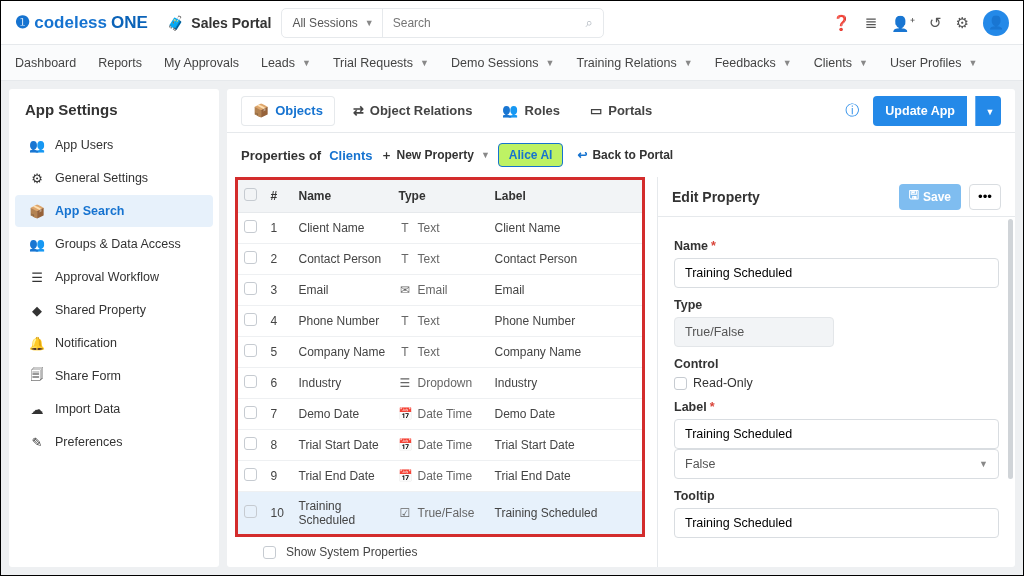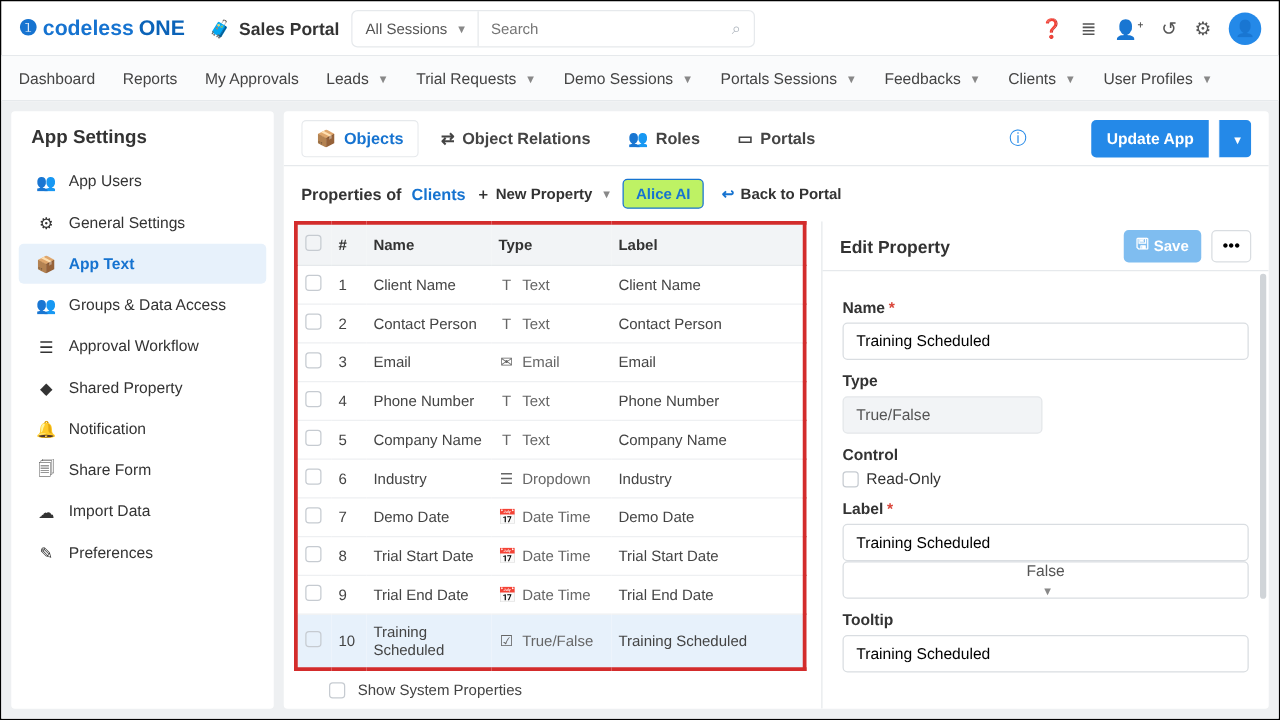--- a/index.html
+++ b/index.html
@@ -22,21 +22,21 @@
   .sidebar { width: 210px; background: #fff; border-radius: 3px; padding: 12px 0; }
   .sidebar h3 { font-size: 15px; font-weight: 700; padding: 0 16px 10px; }
   .side-item { display: flex; align-items: center; gap: 10px; height: 32px; padding: 0 14px; font-size: 12.5px; color: #333; cursor: pointer; border-radius: 4px; margin: 1px 6px; }
   .side-item.active { background: #e7f1fb; color: #1673d0; font-weight: 600; }
   .side-item .si-ico { width: 16px; text-align: center; font-size: 13px; }
   .main { flex: 1; background: #fff; border-radius: 3px; display: flex; flex-direction: column; overflow: hidden; }
   .tab-row { display: flex; align-items: center; height: 44px; border-bottom: 1px solid #e6e9ec; padding: 0 14px; gap: 6px; }
   .tab { display: flex; align-items: center; gap: 6px; height: 30px; padding: 0 12px; font-size: 13px; font-weight: 600; color: #444; border-radius: 4px; cursor: pointer; }
   .tab.active { background: #fff; color: #1673d0; box-shadow: inset 0 0 0 1px #e6e9ec; }
   .tab-row .update-btn-wrap { margin-left: auto; display: flex; align-items: center; gap: 8px; }
-  .update-btn { background: #2489e8; color: #fff; border: none; height: 30px; padding: 0 12px; font-weight: 600; border-radius: 4px 0 0 4px; cursor: pointer; font-size: 12.5px; margin-left: 38px; }
+  .update-btn { background: #2489e8; color: #fff; border: none; height: 30px; padding: 0 12px; font-weight: 600; border-radius: 4px 0 0 4px; cursor: pointer; font-size: 12.5px; }
   .update-btn-drop { background: #2489e8; color: #fff; border: none; height: 30px; width: 26px; border-radius: 0 4px 4px 0; border-left: 1px solid rgba(255,255,255,.3); cursor: pointer; }
   .info-circle { color: #2489e8; font-size: 14px; margin-right: 6px; }
   .props-head { display: flex; align-items: center; gap: 8px; padding: 10px 14px; font-size: 13px; }
   .props-head .obj-name { color: #1673d0; font-weight: 600; }
   .new-prop-btn { display: flex; align-items: center; gap: 4px; font-size: 12px; font-weight: 600; cursor: pointer; color: #333; }
   .alice-btn { border: 1px solid #1673d0; color: #1673d0; background: #bef264; height: 24px; padding: 0 10px; border-radius: 4px; font-size: 12px; font-weight: 600; cursor: pointer; }
   .back-obj { display: flex; align-items: center; gap: 5px; font-size: 12px; font-weight: 600; color: #333; cursor: pointer; margin-left: 6px; }
   .content-row { display: flex; flex: 1; overflow: hidden; gap: 0; }
   .table-wrap { width: 430px; padding: 0 12px 10px 8px; overflow-y: auto; }
   .prop-table { width: 100%; border-collapse: collapse; border: 3px solid #d32c2c; border-radius: 2px; }
@@ -52,21 +52,21 @@
   .editor-head h4 { font-size: 14px; font-weight: 700; }
   .save-btn { margin-left: auto; background: #7fbdf0; color: #fff; border: none; height: 26px; padding: 0 10px; border-radius: 4px; font-weight: 600; font-size: 12px; display: flex; align-items: center; gap: 4px; cursor: pointer; }
   .menu-dots { border: 1px solid #d9dde1; height: 26px; width: 32px; border-radius: 4px; background: #fff; cursor: pointer; }
   .editor-body { padding: 12px 16px; overflow-y: auto; font-size: 12.5px; position: relative; }
   .editor-body::after { content: ""; position: absolute; right: 2px; top: 2px; width: 5px; height: 260px; background: #d0d4d8; border-radius: 3px; }
   .field-label { font-weight: 600; margin: 10px 0 5px; display: flex; gap: 3px; font-size: 12.5px; }
   .req { color: #d9453a; }
   .text-input { width: 100%; height: 30px; border: 1px solid #d9dde1; border-radius: 4px; padding: 0 10px; font-size: 12.5px; }
   .readonly-box { background: #f2f4f6; border: 1px solid #e3e6e9; height: 30px; border-radius: 4px; padding: 0 10px; display: inline-flex; align-items: center; width: 160px; color: #555; }
   .chk-line { display: flex; align-items: center; gap: 6px; margin-top: 3px; }
-  .select-box { width: 100%; height: 30px; border: 1px solid #d9dde1; border-radius: 4px; padding: 0 10px; background: #fff; color: #555; display: flex; align-items: center; justify-content: space-between; flex-direction: column; }
+  .select-box { width: 100%; height: 30px; border: 1px solid #d9dde1; border-radius: 4px; padding: 0 10px; background: #fff; color: #555; display: flex; align-items: center; justify-content: space-between; }
   .caret { font-size: 9px; color: #888; margin-left: 3px; }
 </style>
 </head>
 <body>
 
 <div class="topbar">
   <div class="logo">
     <span>❶</span>
     <span>codeless</span>
       <span class="one">ONE</span>
@@ -111,21 +111,21 @@
     </div>
   <div class="item">
       <span>Trial Requests</span>
       <span class="caret">▼</span>
     </div>
   <div class="item">
       <span>Demo Sessions</span>
       <span class="caret">▼</span>
     </div>
   <div class="item">
-      <span>Portals Sessions</span>
+      <span>Training Relations</span>
       <span class="caret">▼</span>
     </div>
   <div class="item">
       <span>Feedbacks</span>
       <span class="caret">▼</span>
     </div>
   <div class="item">
       <span>Clients</span>
       <span class="caret">▼</span>
     </div>
@@ -142,21 +142,21 @@
         <div class="side-item">
           <span class="si-ico">👥</span>
           <span>App Users</span>
         </div>
         <div class="side-item">
           <span class="si-ico">⚙</span>
           <span>General Settings</span>
         </div>
         <div class="side-item active">
           <span class="si-ico">📦</span>
-          <span>App Text</span>
+          <span>App Search</span>
         </div>
         <div class="side-item">
           <span class="si-ico">👥</span>
           <span>Groups &amp; Data Access</span>
         </div>
         <div class="side-item">
           <span class="si-ico">☰</span>
           <span>Approval Workflow</span>
         </div>
         <div class="side-item">

